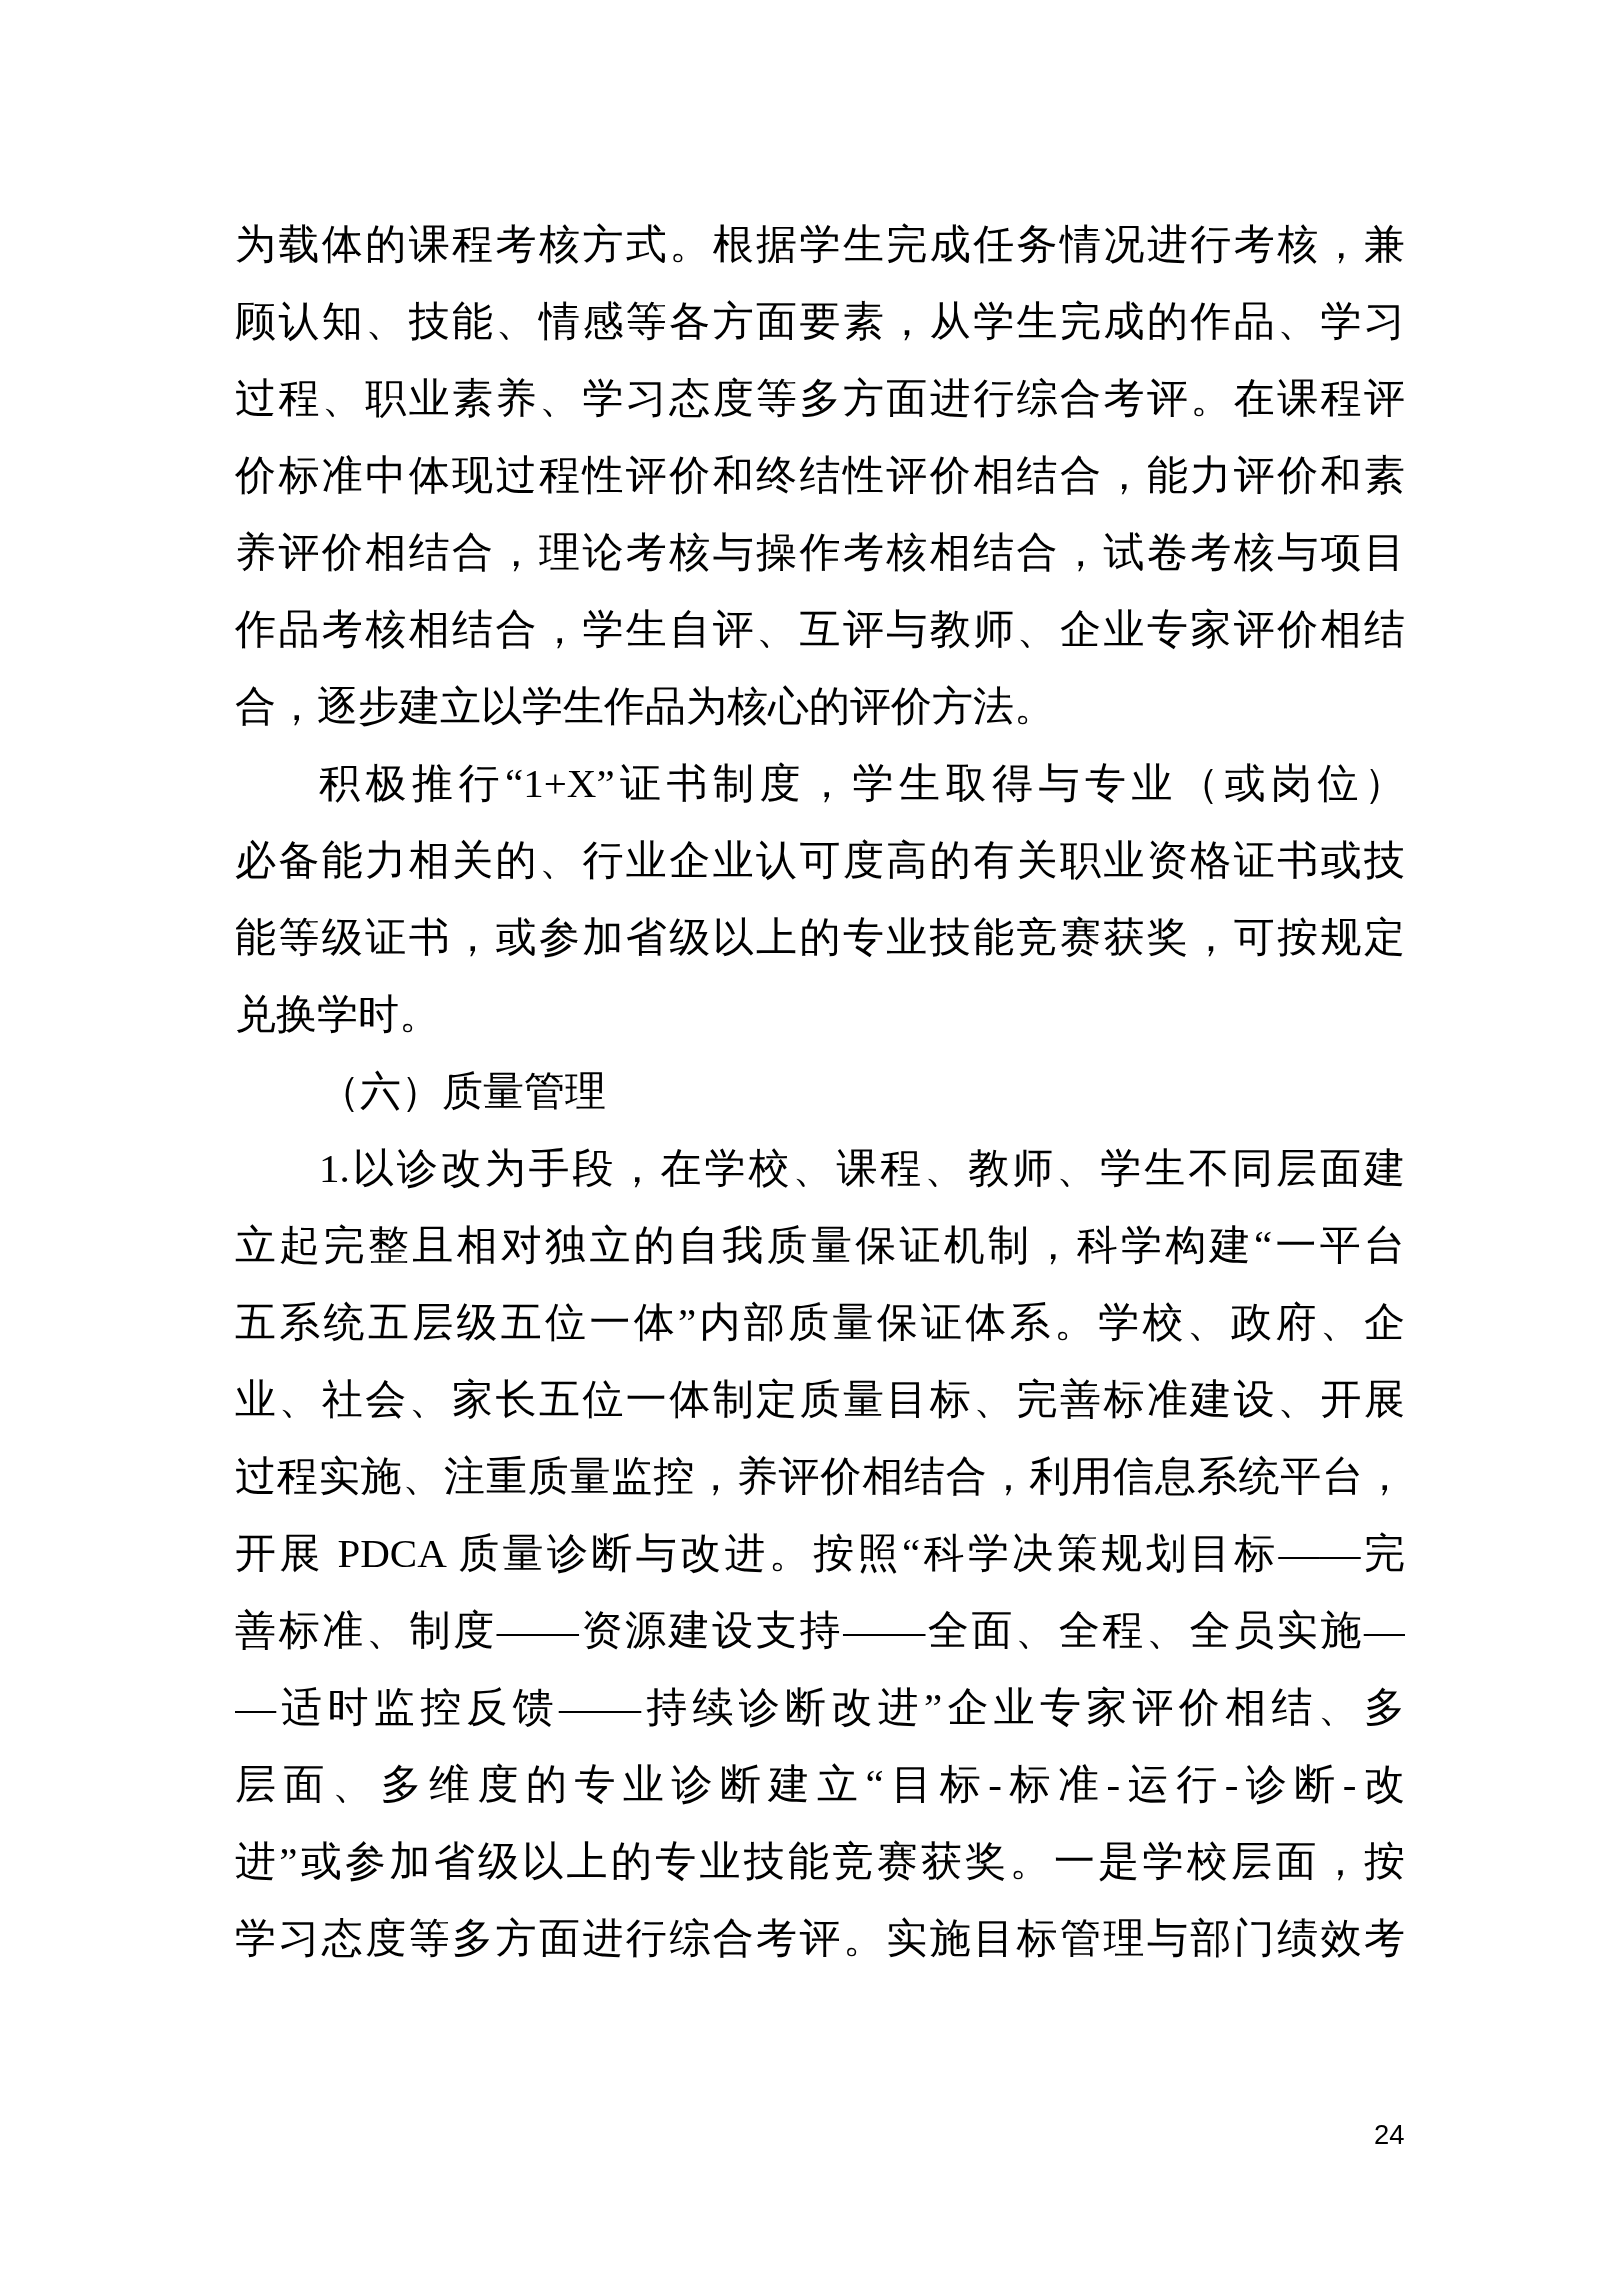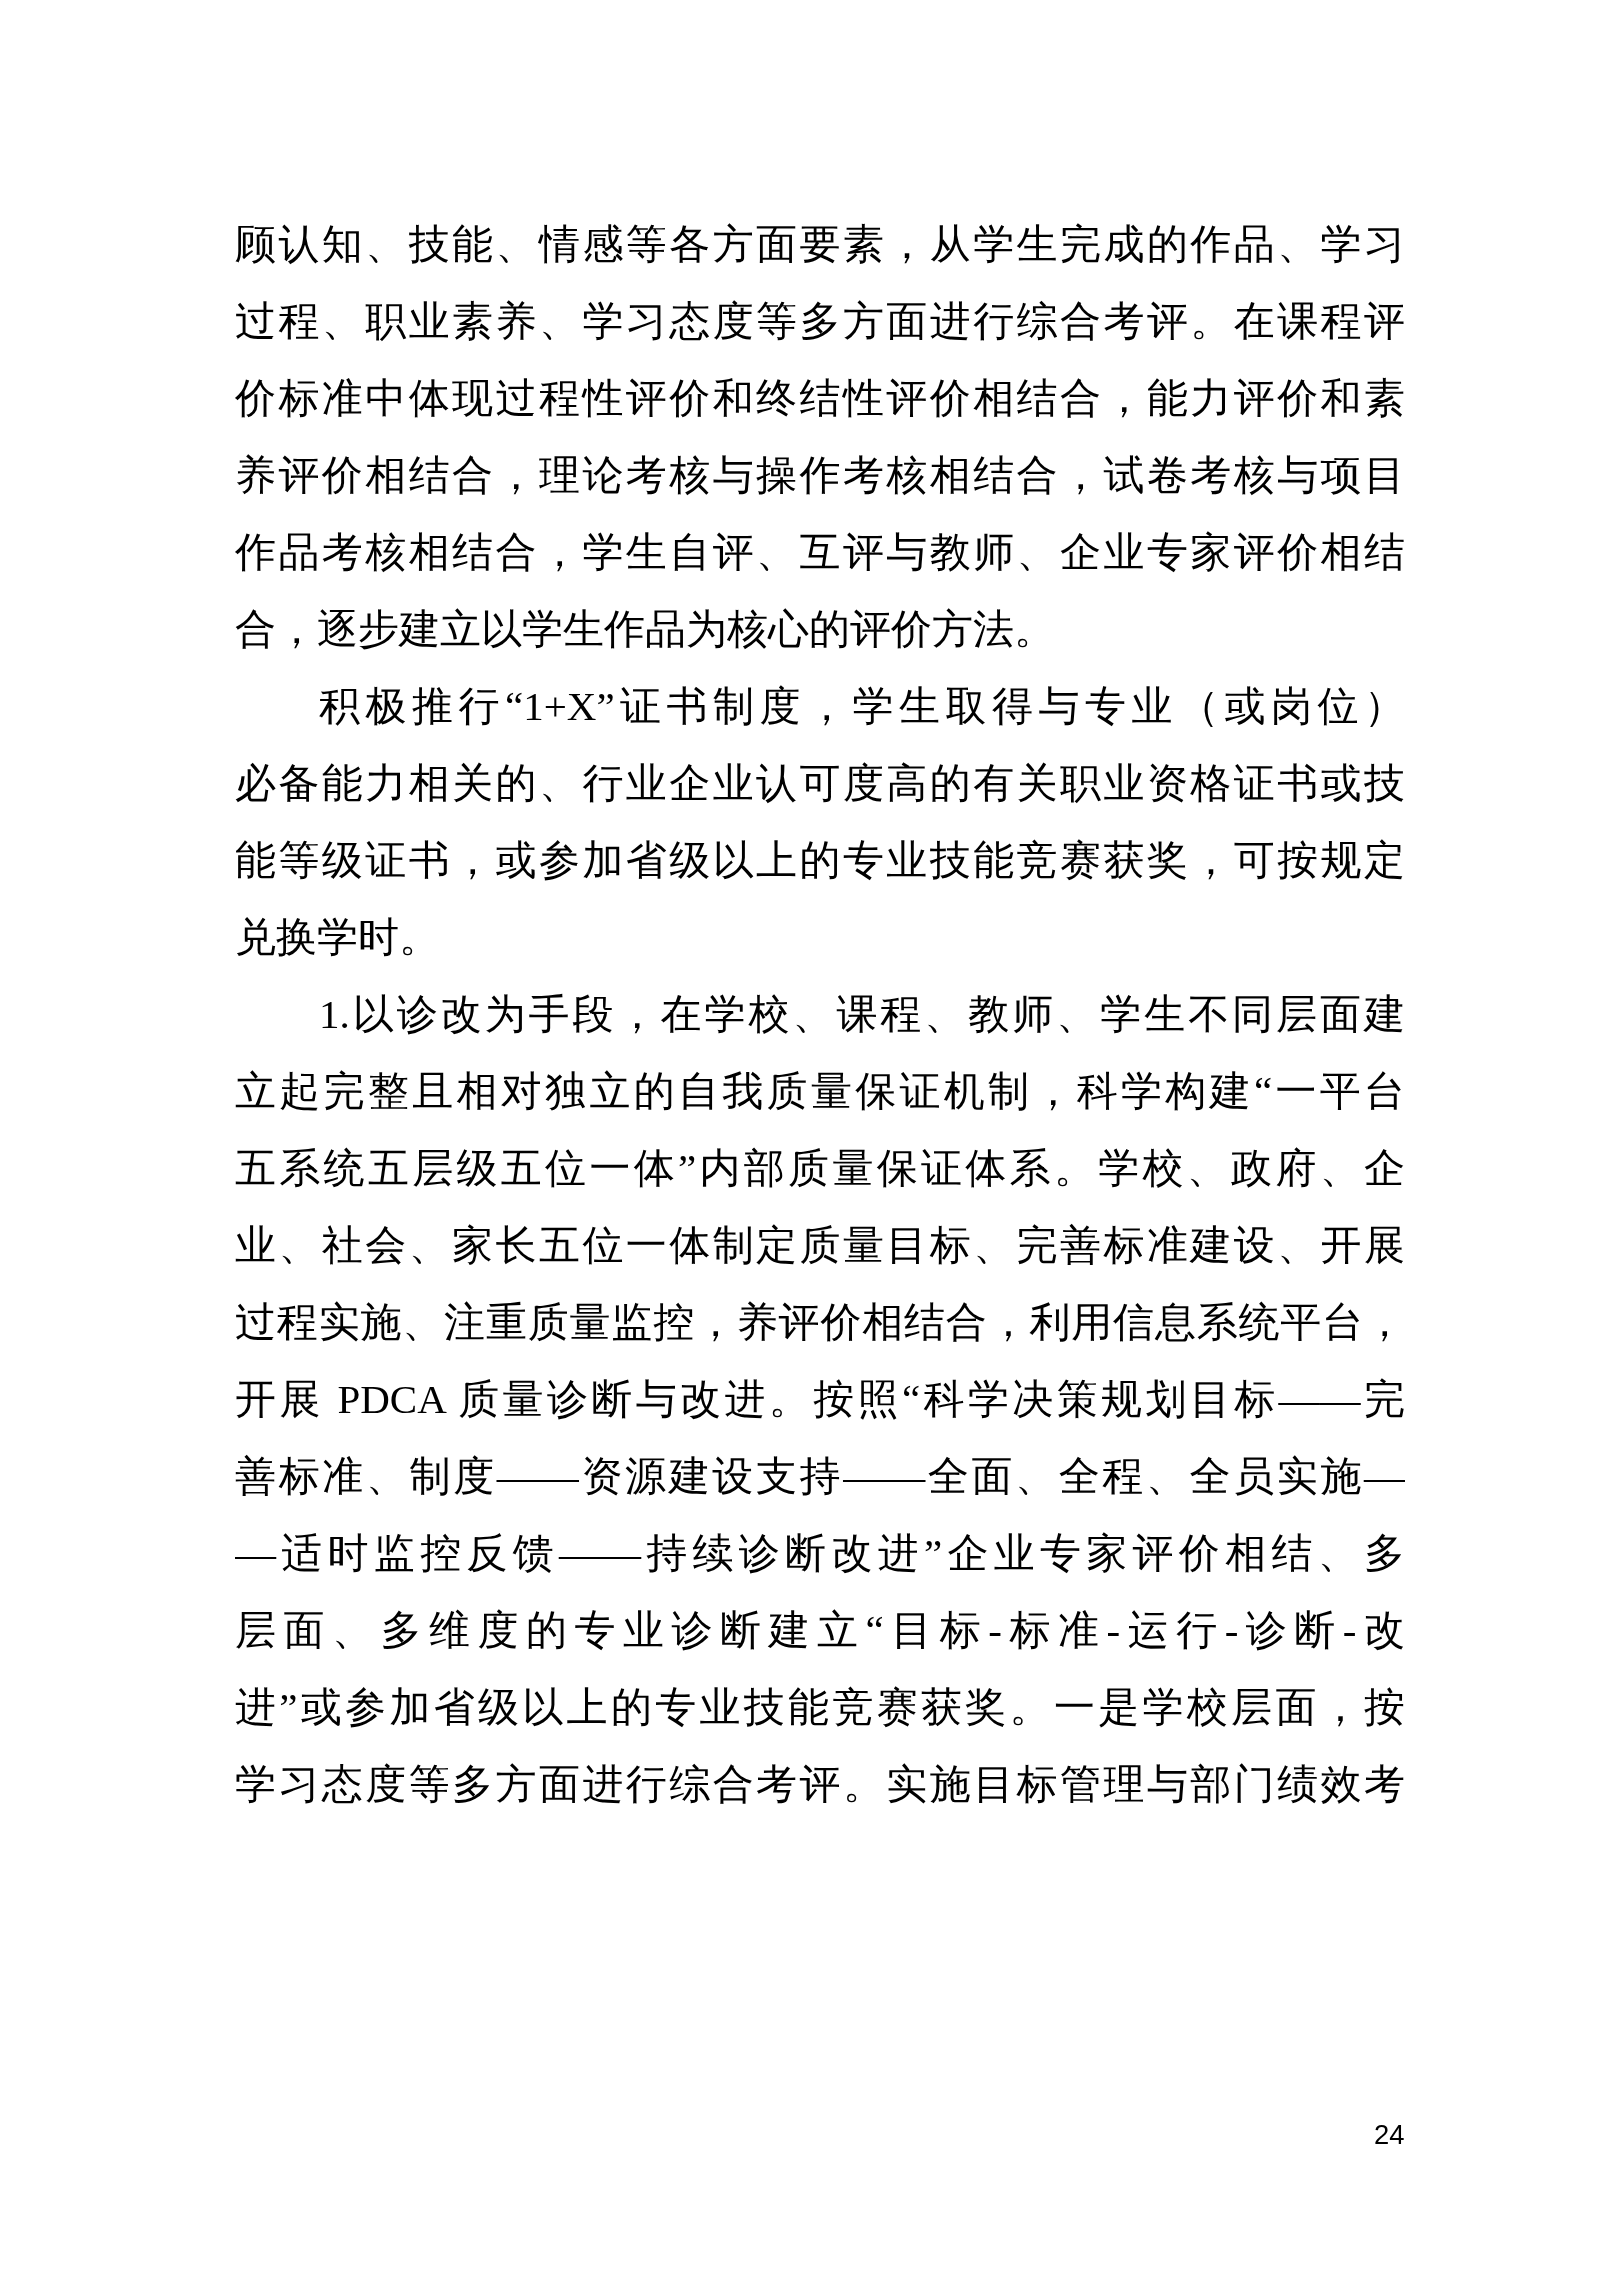--- a/index.html
+++ b/index.html
@@ -46,30 +46,32 @@
     font-family: "Liberation Sans", sans-serif;
     color: #000000;
     text-align: right;
   }
 </style>
 </head>
 <body>
 
 <div class="page">
   <div class="text-block">
+      <div class="line fill">为载体的课程考核方式。根据学生完成任务情况进行考核，兼</div>
       <div class="line fill">顾认知、技能、情感等各方面要素，从学生完成的作品、学习</div>
       <div class="line fill">过程、职业素养、学习态度等多方面进行综合考评。在课程评</div>
       <div class="line fill">价标准中体现过程性评价和终结性评价相结合，能力评价和素</div>
       <div class="line fill">养评价相结合，理论考核与操作考核相结合，试卷考核与项目</div>
       <div class="line fill">作品考核相结合，学生自评、互评与教师、企业专家评价相结</div>
       <div class="line">合，逐步建立以学生作品为核心的评价方法。</div>
       <div class="line fill indent">积极推行“1+X”证书制度，学生取得与专业（或岗位）</div>
       <div class="line fill">必备能力相关的、行业企业认可度高的有关职业资格证书或技</div>
       <div class="line fill">能等级证书，或参加省级以上的专业技能竞赛获奖，可按规定</div>
       <div class="line">兑换学时。</div>
+      <div class="line indent">（六）质量管理</div>
       <div class="line fill indent">1.以诊改为手段，在学校、课程、教师、学生不同层面建</div>
       <div class="line fill">立起完整且相对独立的自我质量保证机制，科学构建“一平台</div>
       <div class="line fill">五系统五层级五位一体”内部质量保证体系。学校、政府、企</div>
       <div class="line fill">业、社会、家长五位一体制定质量目标、完善标准建设、开展</div>
       <div class="line fill">过程实施、注重质量监控，养评价相结合，利用信息系统平台，</div>
       <div class="line fill">开展 PDCA 质量诊断与改进。按照“科学决策规划目标——完</div>
       <div class="line fill">善标准、制度——资源建设支持——全面、全程、全员实施—</div>
       <div class="line fill">—适时监控反馈——持续诊断改进”企业专家评价相结、多</div>
       <div class="line fill">层面、多维度的专业诊断建立“目标-标准-运行-诊断-改</div>
       <div class="line fill">进”或参加省级以上的专业技能竞赛获奖。一是学校层面，按</div>

